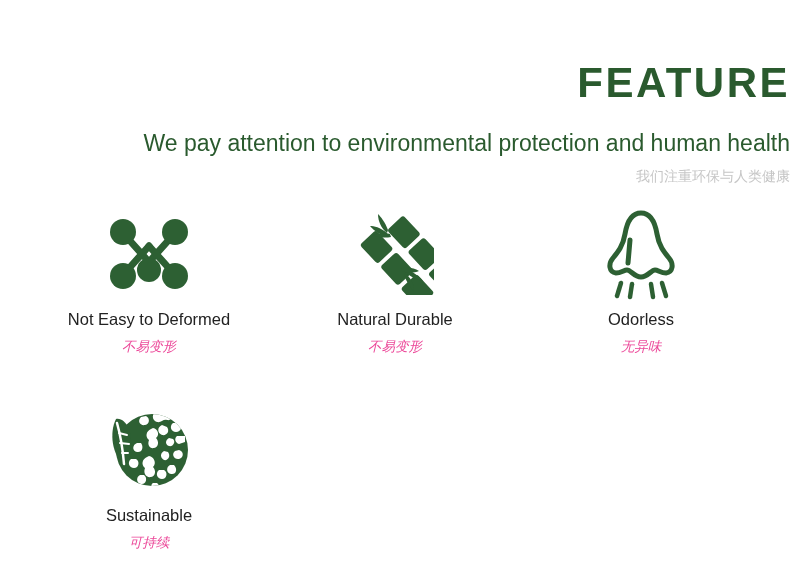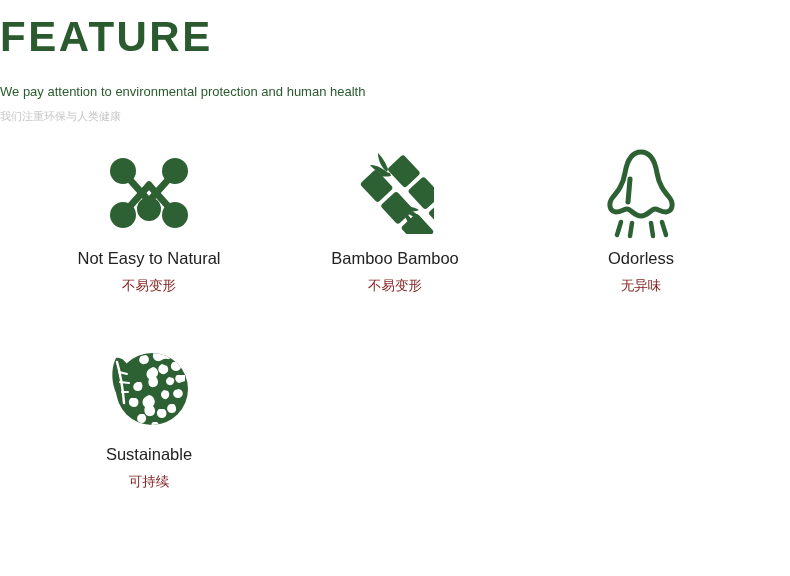--- a/index.html
+++ b/index.html
@@ -19,41 +19,42 @@
   .page {
     width: 790px;
     height: 576px;
     position: relative;
     background: #ffffff;
     box-sizing: border-box;
   }
 
   
   .header {
-    text-align: left;
-    padding-top: 16px;
+    text-align: right;
+    padding-top: 40px;
+    margin-top: 22px;
   }
   .page-title {
     font-size: 42px;
     font-weight: bold;
     letter-spacing: 2.5px;
     color: #2a5a2e;
     line-height: 1.0;
     margin: 0;
   }
   .subtitle-en {
     margin-top: 26px;
-    font-size: 13px;
+    font-size: 23px;
     color: #2a5a2e;
     line-height: 1.2;
     font-weight: normal;
   }
   .subtitle-cn {
     margin-top: 10px;
-    font-size: 11px;
+    font-size: 14px;
     color: #c6c6c6;
     line-height: 1.2;
   }
 
   
   .features {
     margin-top: 22px;
     display: grid;
     grid-template-columns: repeat(3, 1fr);
     grid-template-rows: repeat(2, 196px);
@@ -77,23 +78,24 @@
   .feature-label-en {
     margin-top: 8px;
     font-size: 16.5px;
     color: #222222;
     text-align: center;
     line-height: 1.2;
   }
   .feature-label-cn {
     margin-top: 9px;
     font-size: 13.5px;
-    color: #7f1d1d;
+    color: #ec4899;
     text-align: center;
     line-height: 1.2;
+    font-style: italic;
   }
 </style>
 </head>
 <body>
 
 <div class="page">
 
   <div class="header">
     <div class="page-title">FEATURE</div>
     <div class="subtitle-en">We pay attention to environmental protection and human health</div>
@@ -113,21 +115,21 @@
           </g>
           <g fill="#2d6033">
             <circle cx="15" cy="17" r="13"></circle>
             <circle cx="67" cy="17" r="13"></circle>
             <circle cx="15" cy="61" r="13"></circle>
             <circle cx="67" cy="61" r="13"></circle>
             <circle cx="41" cy="55" r="12"></circle>
           </g>
         </svg>
       </div>
-      <div class="feature-label-en">Not Easy to Natural</div>
+      <div class="feature-label-en">Not Easy to Deformed</div>
       <div class="feature-label-cn">不易变形</div>
     </div>
 
     <div class="feature-cell">
       <div class="feature-icon">
         <svg width="78" height="82" viewBox="0 0 78 82">
           <g fill="#2d6033">
 
             <g transform="rotate(-43 50 20)">
               <rect x="38" y="5" width="22" height="26" rx="3"></rect>
@@ -144,21 +146,21 @@
             <path d="M31 20 C 24 14, 18 13, 14 13 C 18 18, 24 22, 31 23 Z"></path>
             <path d="M32 17 C 29 9, 25 4, 22 1 C 22 8, 25 15, 31 20 Z"></path>
             <path d="M34 21 C 29 19, 22 20, 17 22 C 23 25, 30 25, 35 24 Z"></path>
 
             <path d="M49 59 C 56 65, 62 67, 67 68 C 62 62, 56 58, 50 57 Z"></path>
             <path d="M48 62 C 51 70, 55 75, 58 79 C 58 71, 55 65, 49 60 Z"></path>
             <path d="M46 58 C 51 60, 58 60, 63 58 C 57 54, 50 54, 45 56 Z"></path>
           </g>
         </svg>
       </div>
-      <div class="feature-label-en">Bamboo Bamboo</div>
+      <div class="feature-label-en">Natural Durable</div>
       <div class="feature-label-cn">不易变形</div>
     </div>
 
     <div class="feature-cell">
       <div class="feature-icon">
         <svg width="76" height="92" viewBox="0 0 76 92">
           <g stroke="#2d6033" fill="none" stroke-linecap="round" stroke-linejoin="round">
 
             <path d="M38 5
                      C 28 5, 24 14, 22 26

